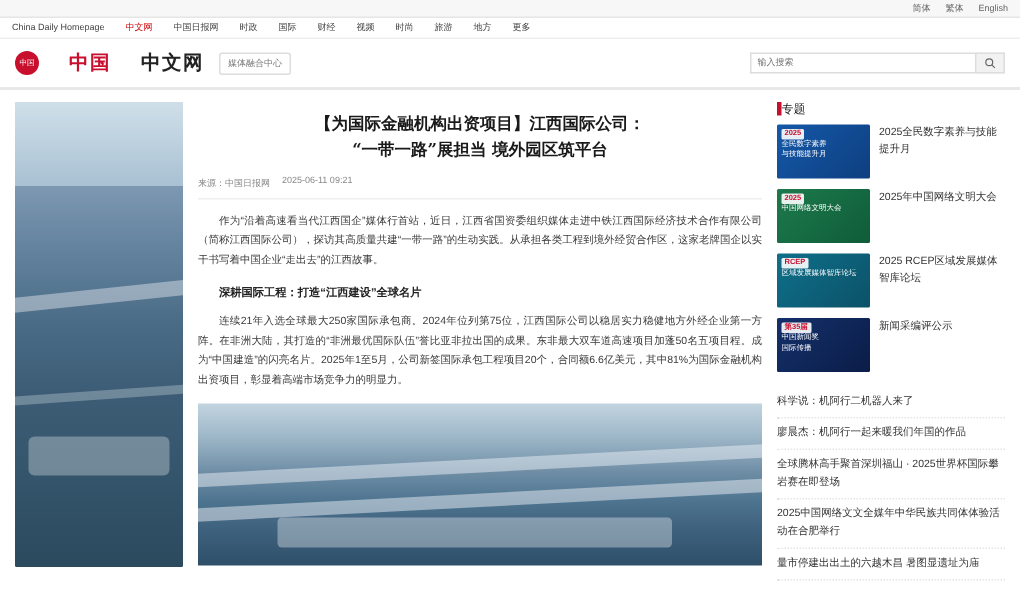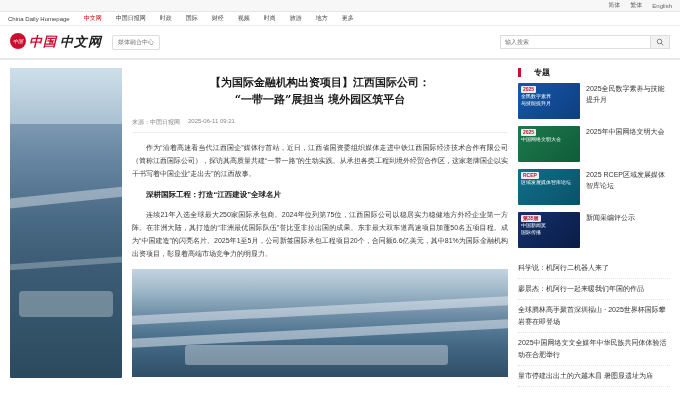--- a/index.html
+++ b/index.html
@@ -48,22 +48,22 @@
     height: 34px;
     display: flex;
     align-items: center;
     padding: 0 10px;
     gap: 10px;
     border-bottom: 2px solid #e8e8e8;
     background: #fff;
   }
   .logo {
     display: flex;
-    gap: 3px;
-    font-style: italic;
+    align-items: center;
+    gap: 20px;
   }
   .logo-badge {
     width: 16px; height: 16px;
     border-radius: 50%;
     background: #c8102e;
     color: #fff;
     font-size: 5px;
     display: flex; align-items: center; justify-content: center;
     line-height: 1;
     text-align: center;
@@ -199,24 +199,24 @@
     position:absolute; left:-5%; width:110%; height:9px;
     background: rgba(235,240,245,.5); transform: rotate(-3deg);
   }
   .article-photo .bld {
     position:absolute; background: rgba(255,255,255,.35); border-radius:3px;
   }
 
   
   .rail-sec-title {
     font-size: 8px;
-    font-weight: bold;
+    font-weight: normal;
     color: #1a1a1a;
     border-left: 3px solid #c8102e;
-    padding-left: 13px;
+    padding-left: 0;
     margin: 0 0 6px 0;
     line-height: 9px;
   }
   .promo-row {
     display: flex;
     gap: 6px;
     margin-bottom: 7px;
     align-items: flex-start;
   }
   .promo-thumb {

